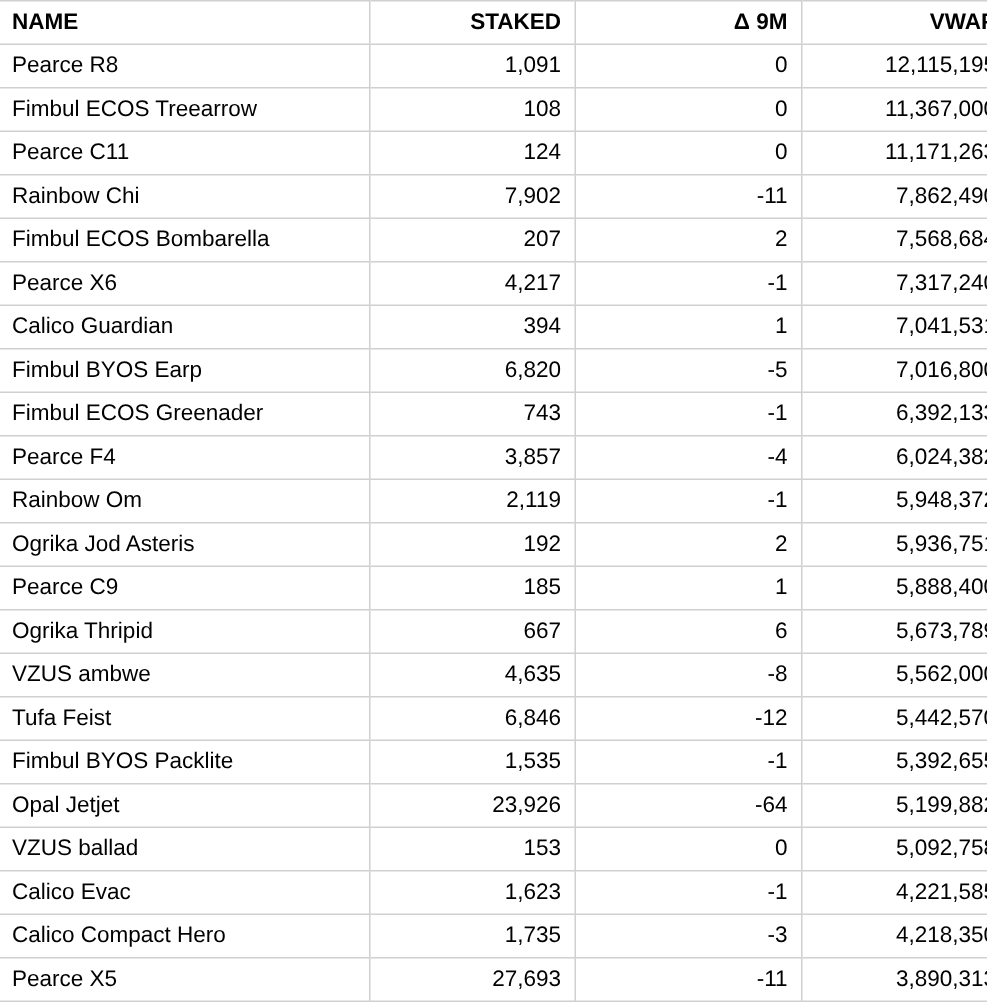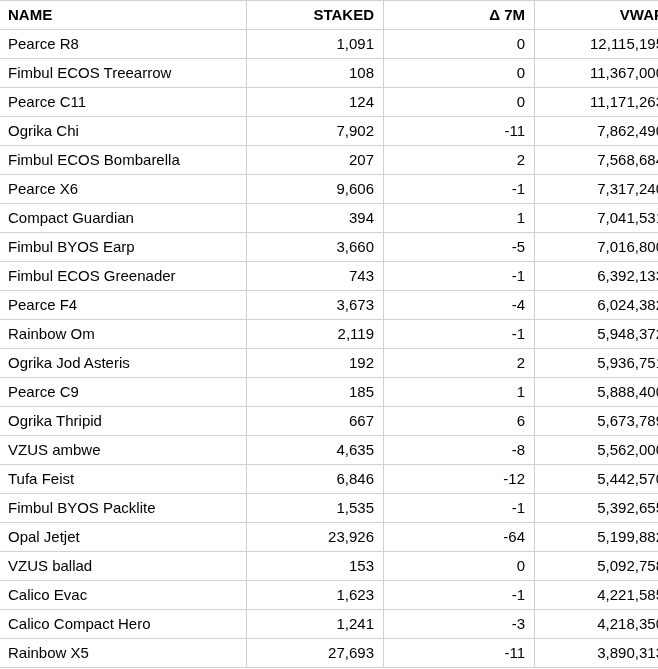--- a/index.html
+++ b/index.html
@@ -51,21 +51,21 @@
 </style>
 </head>
 <body>
 
 <div class="sheet">
   <table>
     <thead>
       <tr>
           <th class="col-name align-left">NAME</th>
           <th class="col-staked align-right">STAKED</th>
-          <th class="col-delta_1m align-right">Δ 7M</th>
+          <th class="col-delta_1m align-right">Δ 9M</th>
           <th class="col-vwap align-right">VWAP</th>
         </tr>
     </thead>
     <tbody>
         <tr>
           <td class="col-name align-left">Pearce R8</td>
           <td class="col-staked align-right">1,091</td>
           <td class="col-delta_1m align-right">0</td>
           <td class="col-vwap align-right">12,115,195</td>
         </tr>
@@ -75,58 +75,58 @@
           <td class="col-delta_1m align-right">0</td>
           <td class="col-vwap align-right">11,367,000</td>
         </tr>
         <tr>
           <td class="col-name align-left">Pearce C11</td>
           <td class="col-staked align-right">124</td>
           <td class="col-delta_1m align-right">0</td>
           <td class="col-vwap align-right">11,171,263</td>
         </tr>
         <tr>
-          <td class="col-name align-left">Ogrika Chi</td>
+          <td class="col-name align-left">Rainbow Chi</td>
           <td class="col-staked align-right">7,902</td>
           <td class="col-delta_1m align-right">-11</td>
           <td class="col-vwap align-right">7,862,490</td>
         </tr>
         <tr>
           <td class="col-name align-left">Fimbul ECOS Bombarella</td>
           <td class="col-staked align-right">207</td>
           <td class="col-delta_1m align-right">2</td>
           <td class="col-vwap align-right">7,568,684</td>
         </tr>
         <tr>
           <td class="col-name align-left">Pearce X6</td>
-          <td class="col-staked align-right">9,606</td>
+          <td class="col-staked align-right">4,217</td>
           <td class="col-delta_1m align-right">-1</td>
           <td class="col-vwap align-right">7,317,240</td>
         </tr>
         <tr>
-          <td class="col-name align-left">Compact Guardian</td>
+          <td class="col-name align-left">Calico Guardian</td>
           <td class="col-staked align-right">394</td>
           <td class="col-delta_1m align-right">1</td>
           <td class="col-vwap align-right">7,041,531</td>
         </tr>
         <tr>
           <td class="col-name align-left">Fimbul BYOS Earp</td>
-          <td class="col-staked align-right">3,660</td>
+          <td class="col-staked align-right">6,820</td>
           <td class="col-delta_1m align-right">-5</td>
           <td class="col-vwap align-right">7,016,800</td>
         </tr>
         <tr>
           <td class="col-name align-left">Fimbul ECOS Greenader</td>
           <td class="col-staked align-right">743</td>
           <td class="col-delta_1m align-right">-1</td>
           <td class="col-vwap align-right">6,392,133</td>
         </tr>
         <tr>
           <td class="col-name align-left">Pearce F4</td>
-          <td class="col-staked align-right">3,673</td>
+          <td class="col-staked align-right">3,857</td>
           <td class="col-delta_1m align-right">-4</td>
           <td class="col-vwap align-right">6,024,382</td>
         </tr>
         <tr>
           <td class="col-name align-left">Rainbow Om</td>
           <td class="col-staked align-right">2,119</td>
           <td class="col-delta_1m align-right">-1</td>
           <td class="col-vwap align-right">5,948,372</td>
         </tr>
         <tr>
@@ -178,25 +178,25 @@
           <td class="col-vwap align-right">5,092,758</td>
         </tr>
         <tr>
           <td class="col-name align-left">Calico Evac</td>
           <td class="col-staked align-right">1,623</td>
           <td class="col-delta_1m align-right">-1</td>
           <td class="col-vwap align-right">4,221,585</td>
         </tr>
         <tr>
           <td class="col-name align-left">Calico Compact Hero</td>
-          <td class="col-staked align-right">1,241</td>
+          <td class="col-staked align-right">1,735</td>
           <td class="col-delta_1m align-right">-3</td>
           <td class="col-vwap align-right">4,218,350</td>
         </tr>
         <tr>
-          <td class="col-name align-left">Rainbow X5</td>
+          <td class="col-name align-left">Pearce X5</td>
           <td class="col-staked align-right">27,693</td>
           <td class="col-delta_1m align-right">-11</td>
           <td class="col-vwap align-right">3,890,313</td>
         </tr>
       </tbody>
   </table>
 </div>
 
 </body></html>

